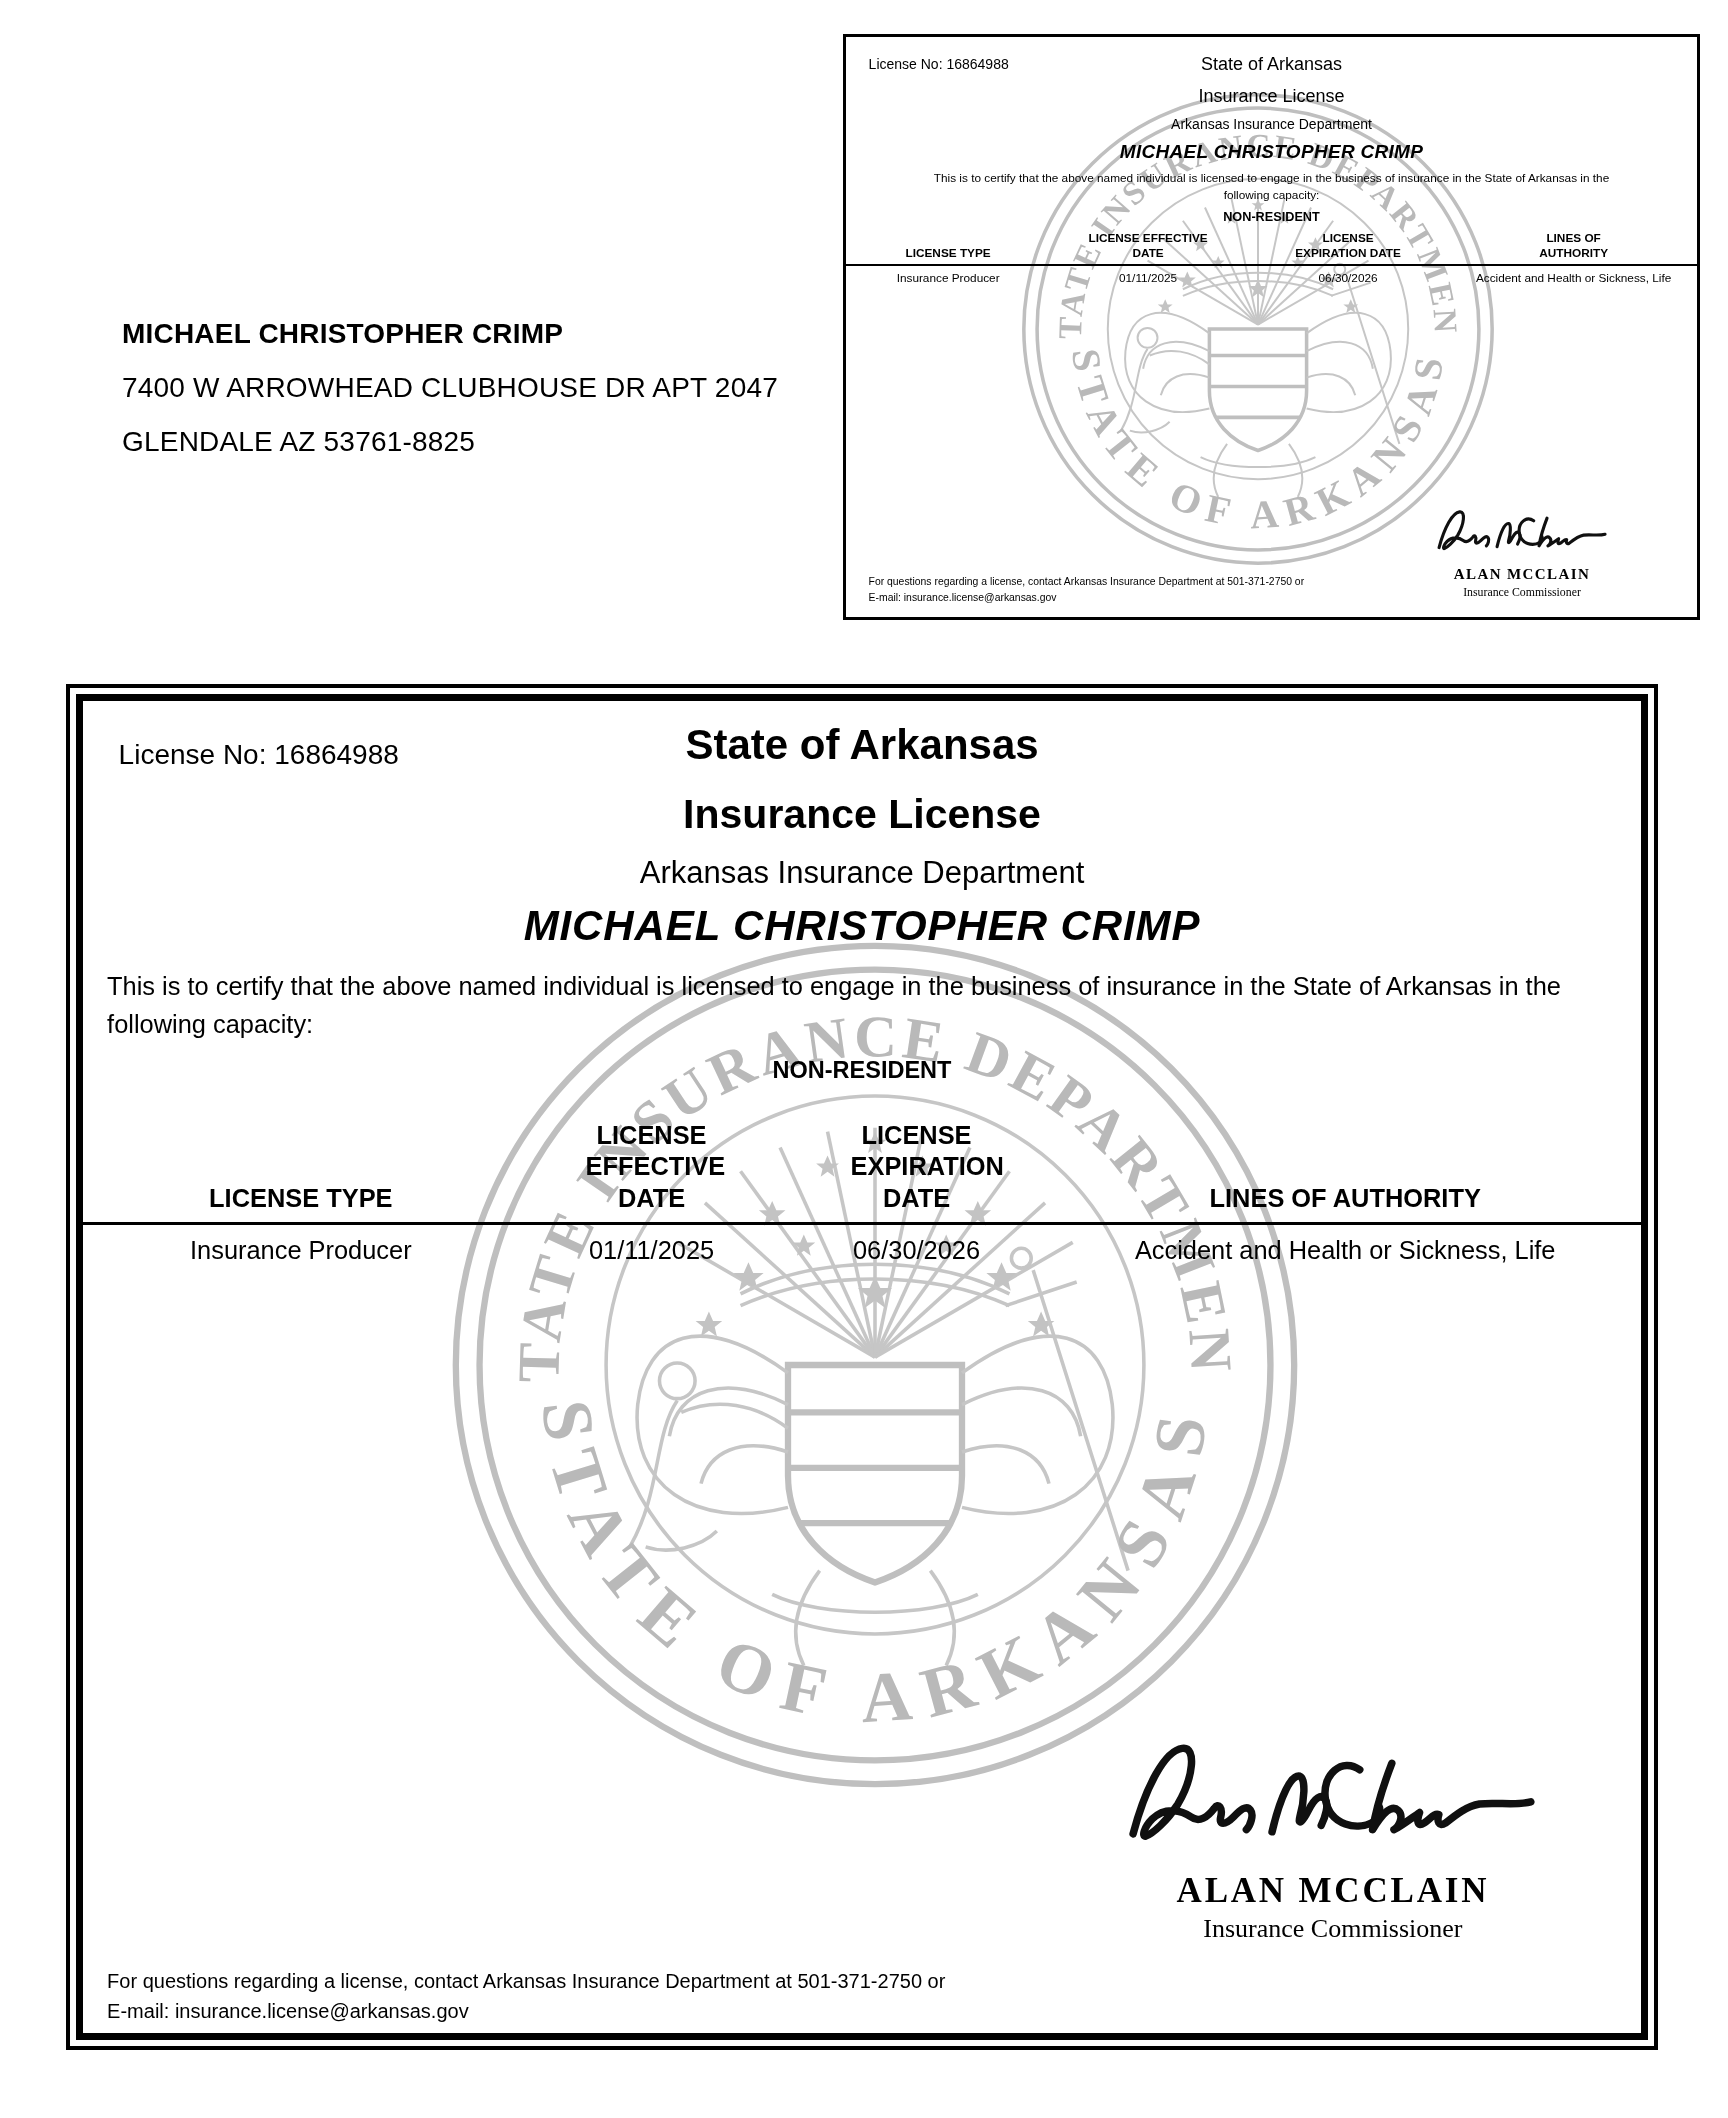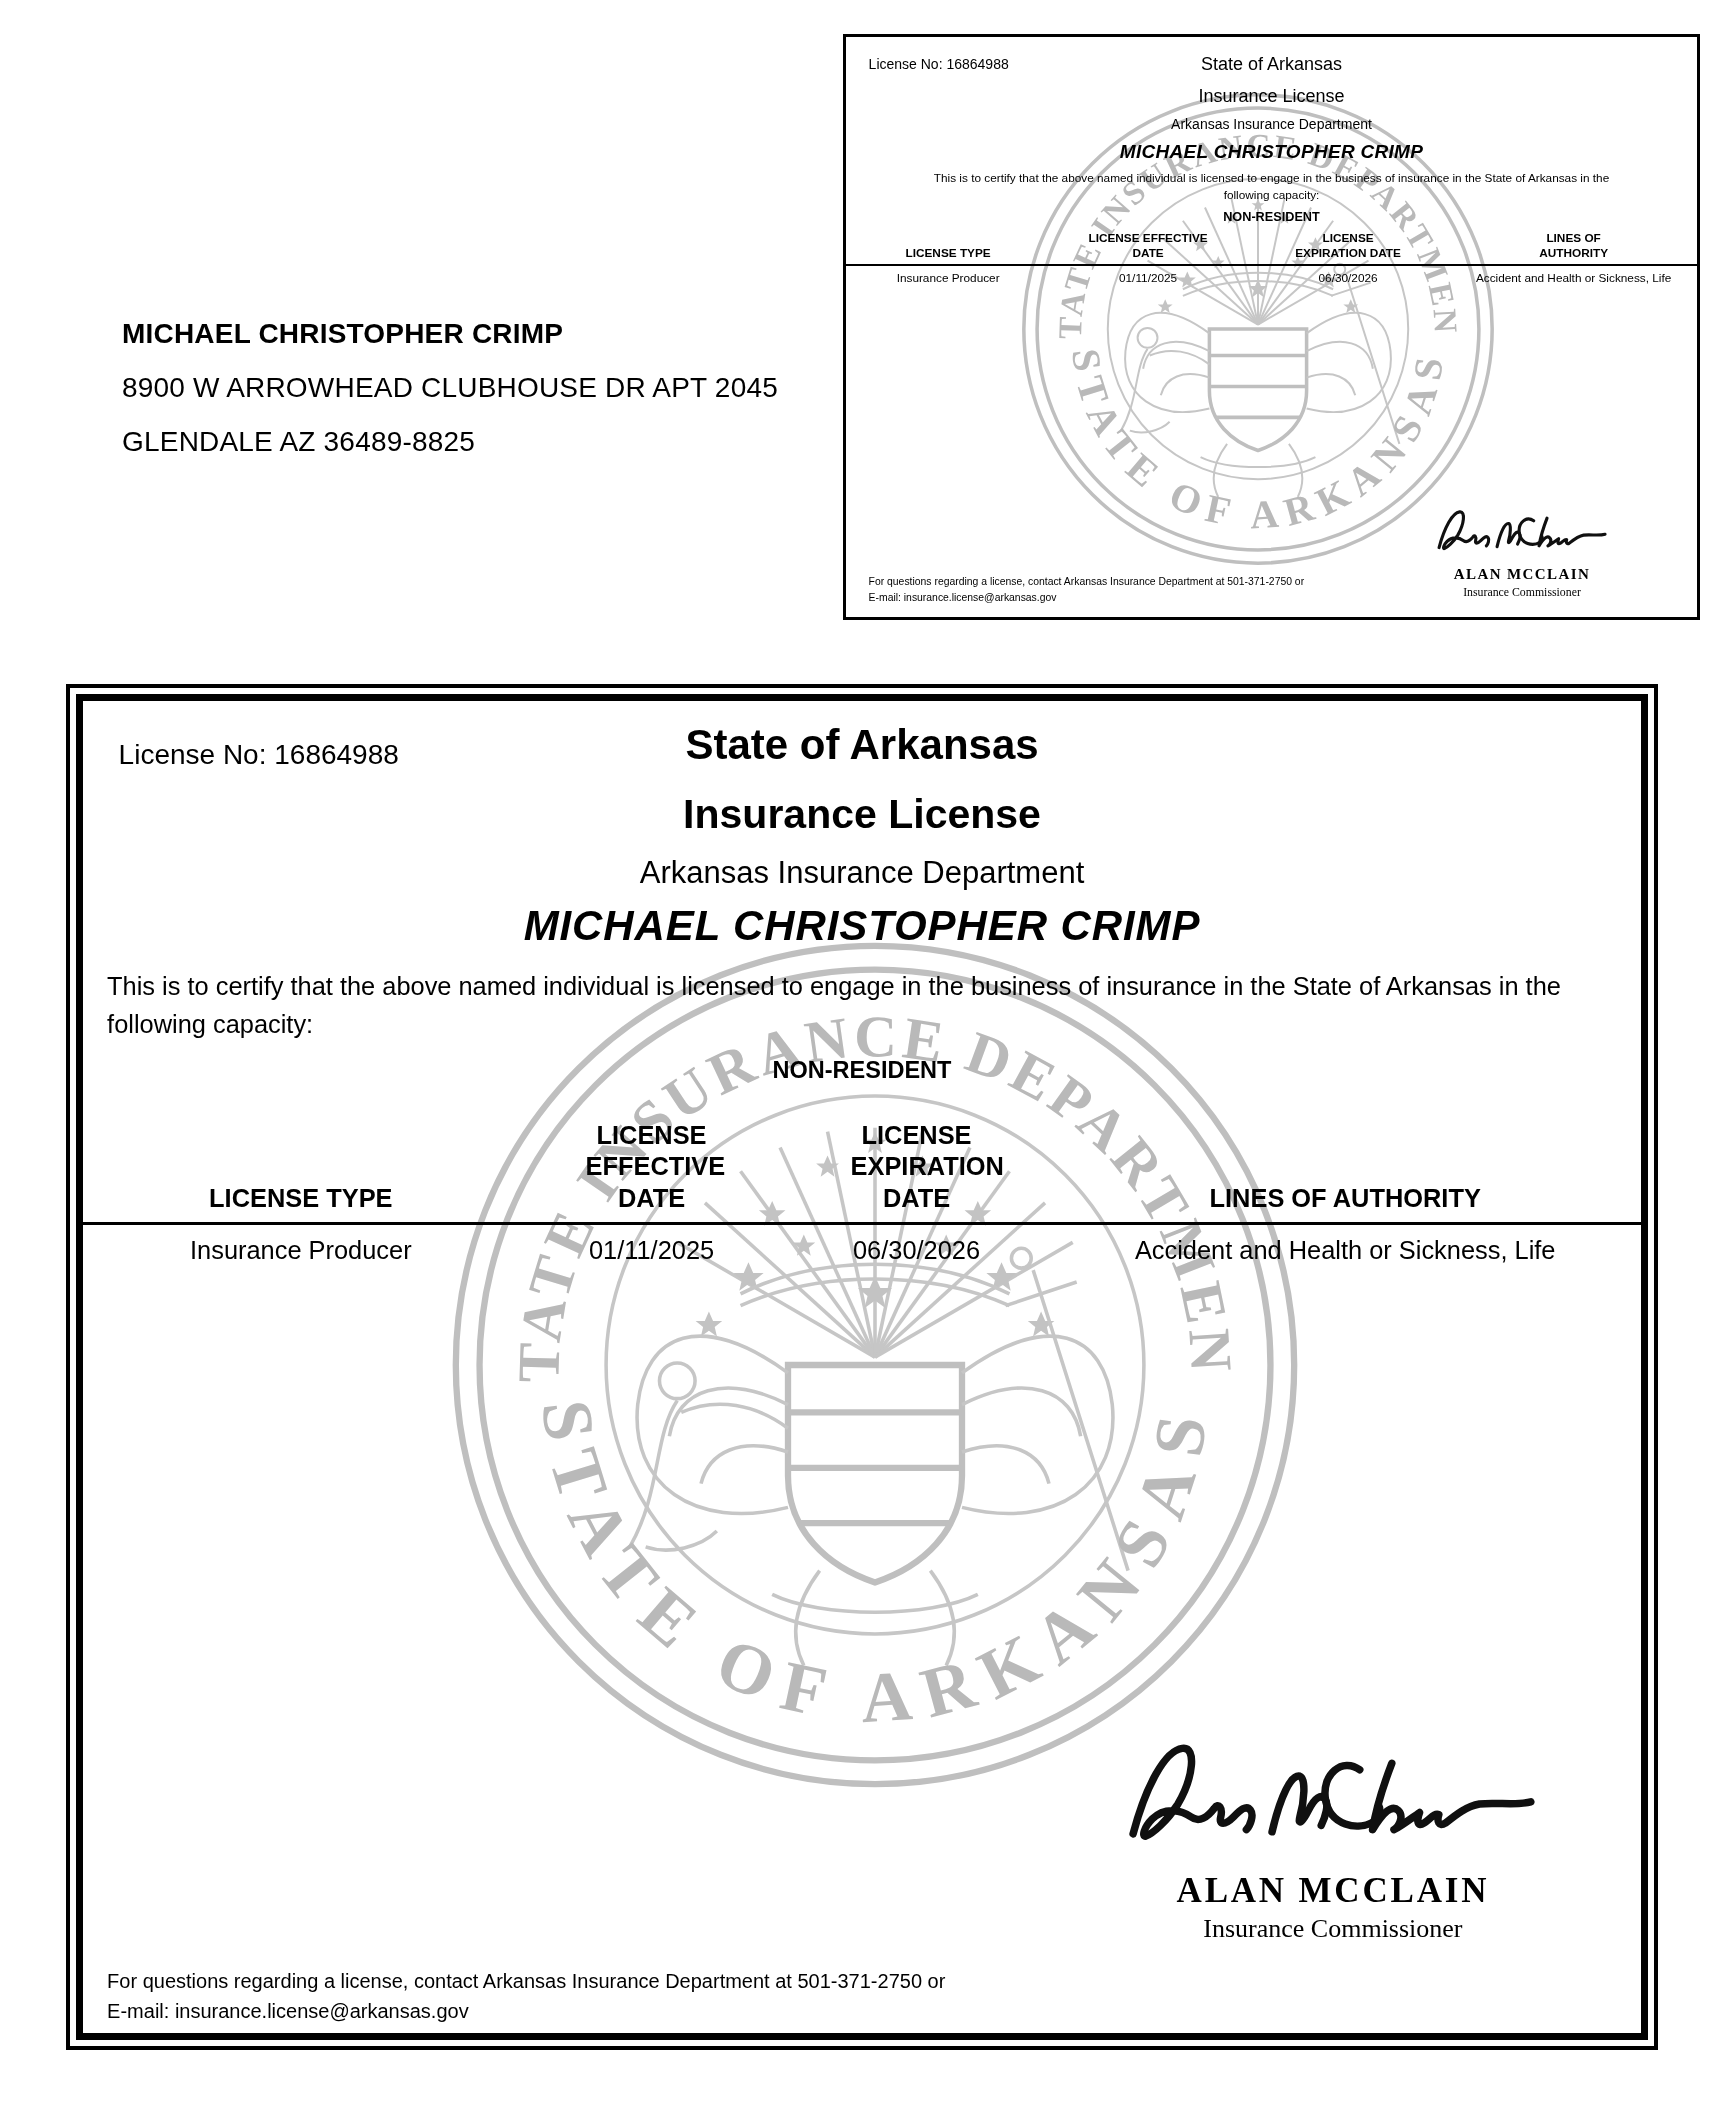--- a/index.html
+++ b/index.html
@@ -71,22 +71,22 @@
   
   svg.sig path{fill:none;stroke:#101010;stroke-width:7;stroke-linecap:round;stroke-linejoin:round;}
 </style>
 </head>
 <body>
 
 <div id="page">
 
   <div id="address" class="abs">
     <div class="addr-name">MICHAEL CHRISTOPHER CRIMP</div>
-    <div>8900 W ARROWHEAD CLUBHOUSE DR APT 2045</div>
-    <div>GLENDALE AZ 36489-8825</div>
+    <div>7400 W ARROWHEAD CLUBHOUSE DR APT 2047</div>
+    <div>GLENDALE AZ 53761-8825</div>
   </div>
 
   <div id="card" class="abs">
     <div class="seal-wrap">
       <svg class="seal" viewBox="0 0 220 220">
         <defs>
           <path id="s1top" d="M 30,112 A 80 80 0 0 1 190,112"></path>
           <path id="s1bot" d="M 26,116 A 84 84 0 0 0 194,116"></path>
           <path id="s1star" d="M0,-5 L1.5,-1.6 L4.8,-1.6 L2.1,0.6 L2.9,4 L0,1.9 L-2.9,4 L-2.1,0.6 L-4.8,-1.6 L-1.5,-1.6 Z"></path>
         </defs>

